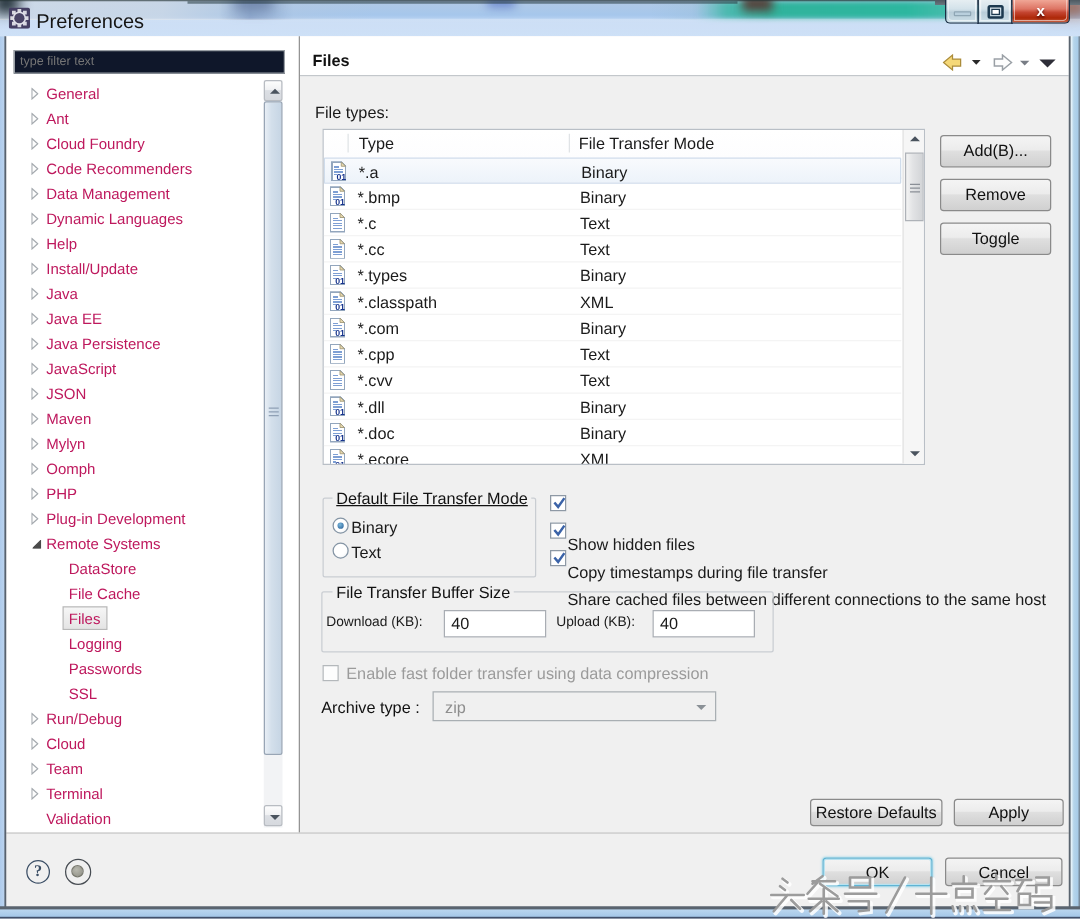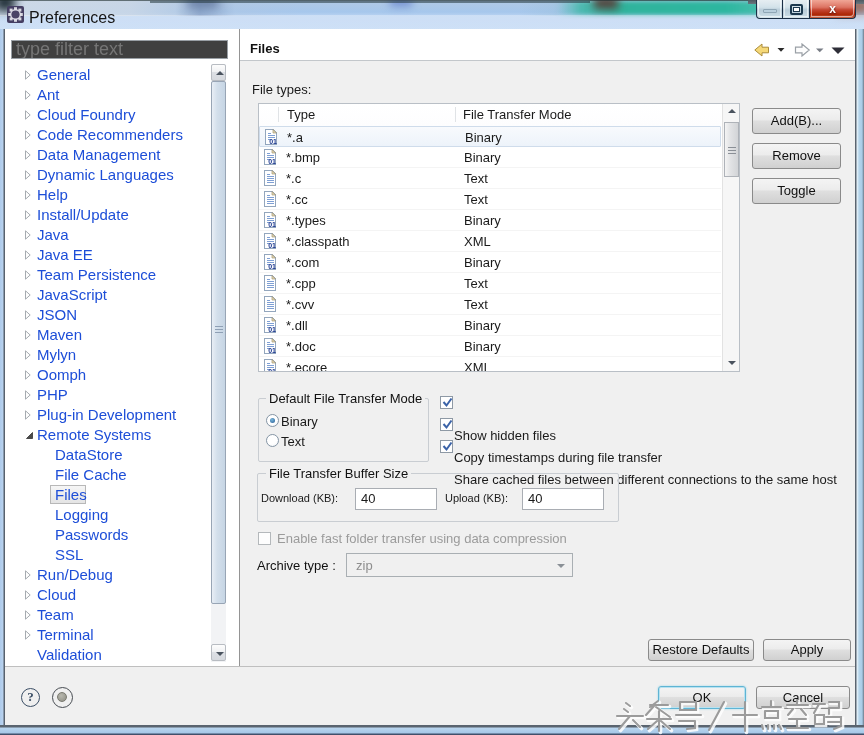--- a/index.html
+++ b/index.html
@@ -35,22 +35,22 @@
 #cap-max .glyph:after{content:"";position:absolute;left:1px;top:1px;width:5px;height:3px;border:1px solid #1c394f;background:#fff;}
 #cap-close .glyph{position:absolute;left:0;top:2px;width:100%;text-align:center;color:#fff;font-weight:bold;font-size:12px;text-shadow:0 1px 2px rgba(60,0,0,.8);}
 
 #wicon{left:7px;top:6px;width:17px;height:17px;}
 #wtitle{left:29px;top:9px;font-size:16px;color:#151515;}
 
 #client{left:5px;top:29px;width:850px;height:696px;background:#f0f0f0;}
 
 #leftpanel{left:0px;top:0px;width:234px;height:637px;background:#fff;}
 #vsep{left:234px;top:0px;width:1px;height:637px;background:#949494;}
-#filter{left:6px;top:11px;width:217px;height:19px;border:1px solid #999fa5;background:#404040;color:#9a9a9a;font-size:18px;line-height:17px;padding-left:4px;}
-.trow{position:absolute;left:0;height:20px;width:205px;font-size:15px;line-height:20px;color:#1d4ed8;white-space:nowrap;}
+#filter{left:6px;top:11px;width:217px;height:19px;border:1px solid #999fa5;background:#0f172a;color:#9a9a9a;font-size:10px;line-height:17px;padding-left:4px;}
+.trow{position:absolute;left:0;height:20px;width:205px;font-size:12px;line-height:20px;color:#be185d;white-space:nowrap;}
 .tarr{position:absolute;left:20px;top:5px;width:6px;height:10px;}
 .texp{position:absolute;left:21px;top:7px;width:7px;height:7px;}
 .tlab1{position:absolute;left:32px;}
 .tlab2{position:absolute;left:50px;}
 #selfiles{left:45px;top:456px;width:36px;height:19px;background:linear-gradient(to bottom,#f6f6f6,#e4e4e4);border:1px solid #b8b8b8;}
 
 #tsb{left:206px;top:35px;width:15px;height:598px;background:#f2f3f5;}
 .sbtn{position:absolute;left:0;width:15px;height:17px;background:linear-gradient(to bottom,#fdfdfd,#f0f1f3 45%,#dcdfe4 50%,#d6d9de);border:1px solid #b8bcc2;border-radius:2px;}
 .sthumb{position:absolute;left:0px;width:15px;background:linear-gradient(to right,#e8eef5,#d3dfeb 40%,#c6d5e4);border:1px solid #98a5b5;border-radius:2px;}
 .sgrip{position:absolute;left:3px;width:8px;height:1px;background:#8fa0b5;}
@@ -222,21 +222,21 @@
       <div class="trow" style="top:216px">
         <svg class="tarr" width="6" height="10" viewBox="0 0 6 10">
           <path d="M0.5 0.8 L5.2 5 L0.5 9.2 Z" fill="#fdfdfd" stroke="#a6abb0" stroke-width="1"></path>
         </svg>
         <span class="tlab1">Java EE</span>
       </div>
       <div class="trow" style="top:236px">
         <svg class="tarr" width="6" height="10" viewBox="0 0 6 10">
           <path d="M0.5 0.8 L5.2 5 L0.5 9.2 Z" fill="#fdfdfd" stroke="#a6abb0" stroke-width="1"></path>
         </svg>
-        <span class="tlab1">Team Persistence</span>
+        <span class="tlab1">Java Persistence</span>
       </div>
       <div class="trow" style="top:256px">
         <svg class="tarr" width="6" height="10" viewBox="0 0 6 10">
           <path d="M0.5 0.8 L5.2 5 L0.5 9.2 Z" fill="#fdfdfd" stroke="#a6abb0" stroke-width="1"></path>
         </svg>
         <span class="tlab1">JavaScript</span>
       </div>
       <div class="trow" style="top:276px">
         <svg class="tarr" width="6" height="10" viewBox="0 0 6 10">
           <path d="M0.5 0.8 L5.2 5 L0.5 9.2 Z" fill="#fdfdfd" stroke="#a6abb0" stroke-width="1"></path>
@@ -553,21 +553,21 @@
           <div class="sarrow-dn" style="left:3.5px;top:6px;"></div>
         </div>
     </div>
   </div>
 
   <div id="badd" class="btn">Add(B)...</div>
   <div id="brem" class="btn">Remove</div>
   <div id="btog" class="btn">Toggle</div>
 
   <div id="g1" class="group">
-      <div class="glabel" style="left:7px;">Default File Transfer Mode</div>
+      <div class="glabel" style="left:7px;text-decoration:underline;">Default File Transfer Mode</div>
     </div>
   <div class="radio abs" style="left:261px;top:385px;">
       <div class="dot"></div>
     </div>
   <div class="rlab abs" style="left:276px;top:385px;">Binary</div>
   <div class="radio abs" style="left:261px;top:405px;"></div>
   <div class="rlab abs" style="left:276px;top:405px;">Text</div>
 
   <div class="cb abs" style="left:435px;top:367px;">
       <svg width="13" height="13">

